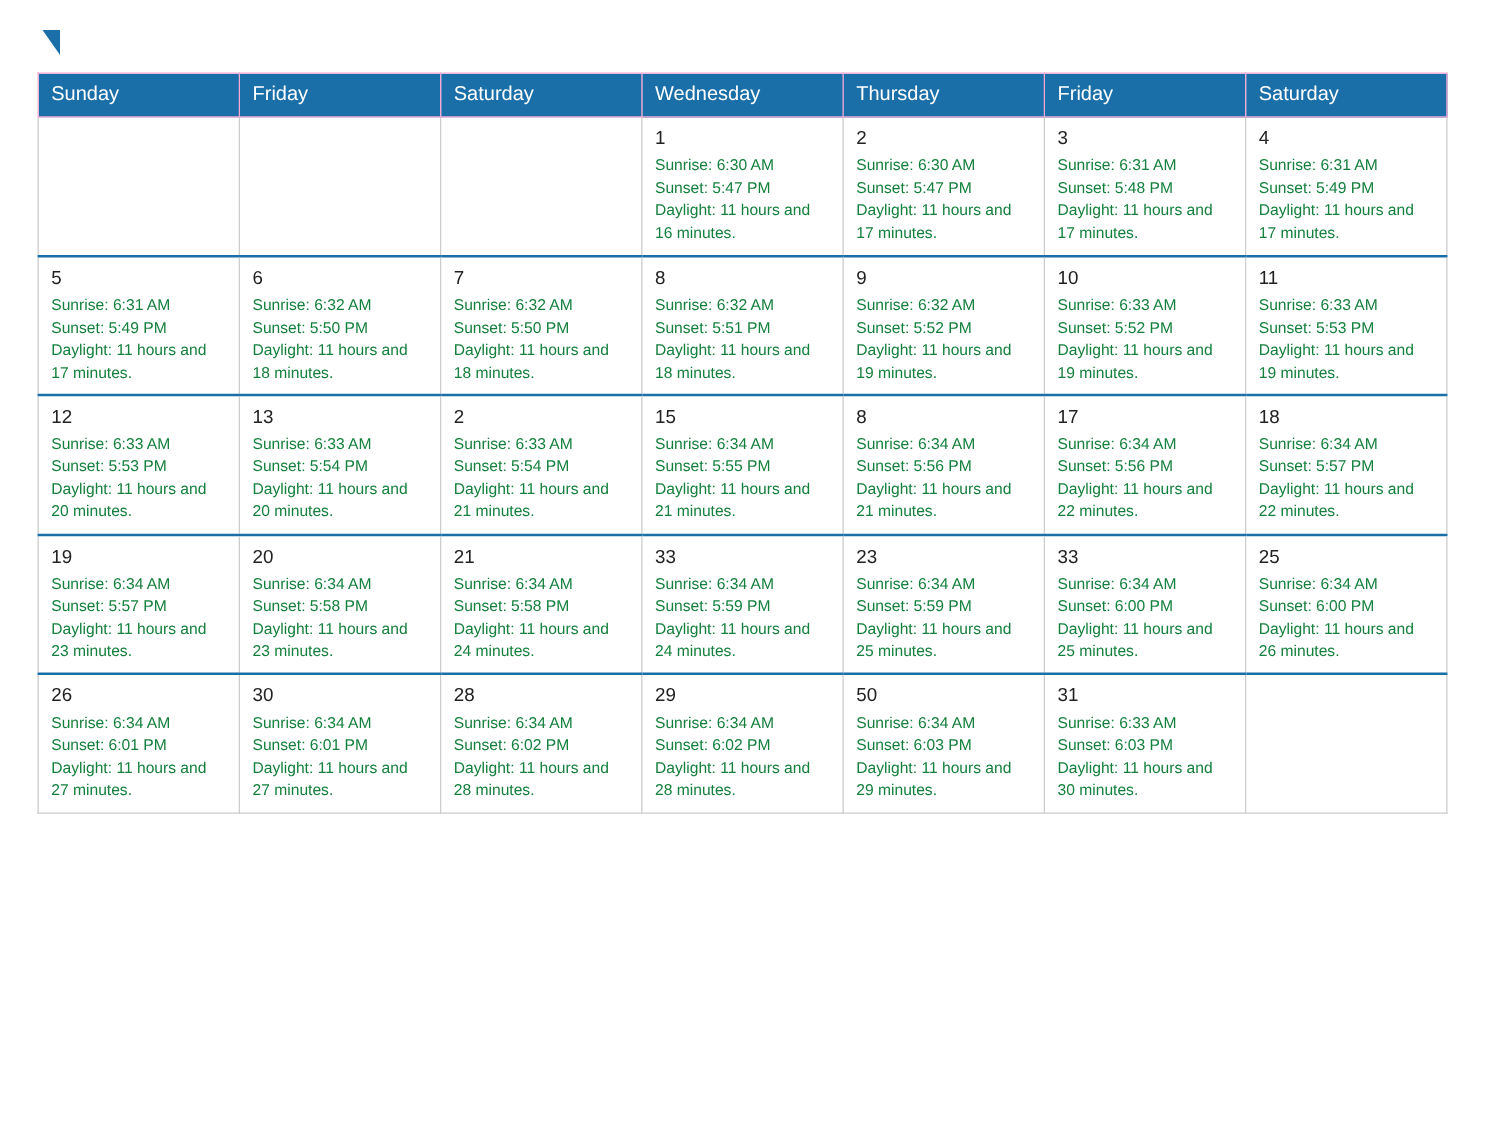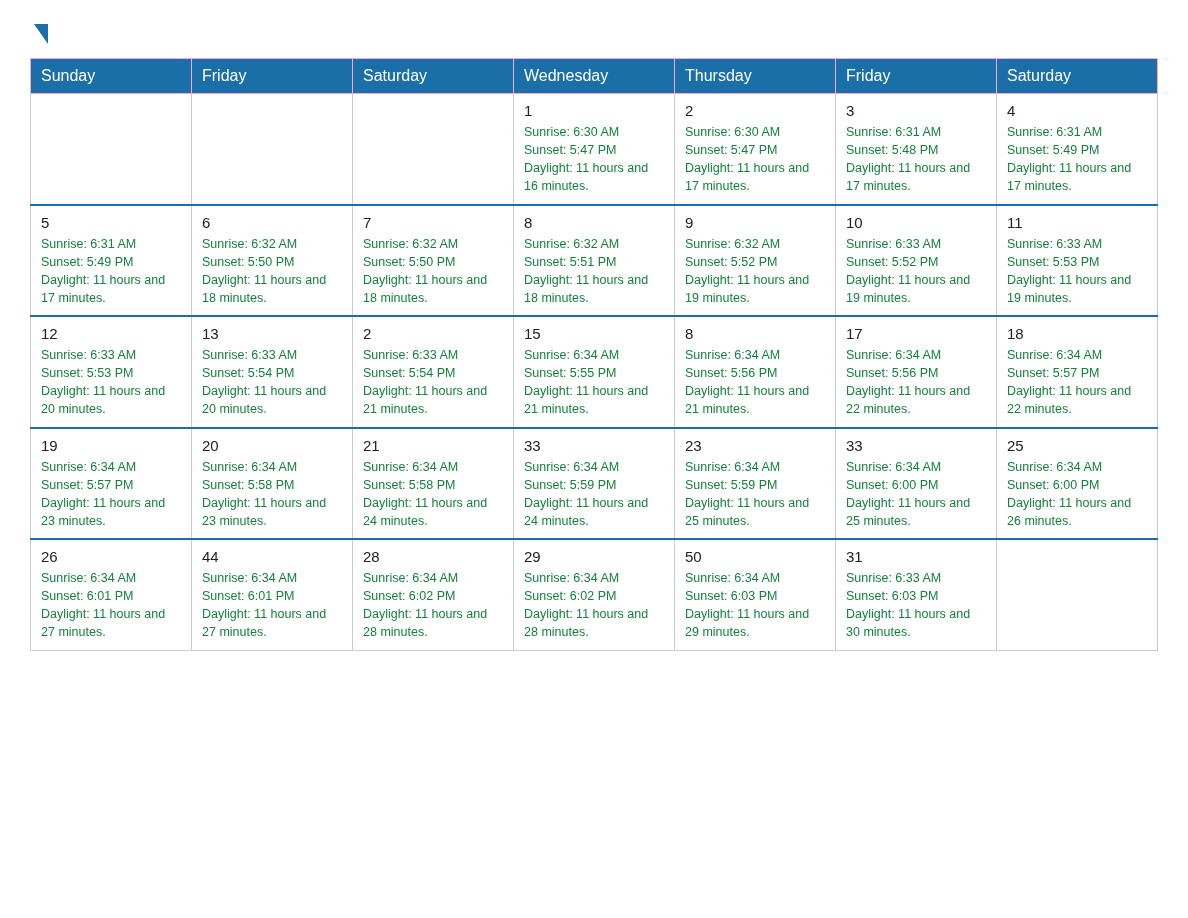--- a/index.html
+++ b/index.html
@@ -302,21 +302,21 @@
         </td>
       </tr>
       <tr class="row-divider">
         <td>
           <span class="day-num">26</span>
           <div class="day-info" style="white-space: pre-line;">Sunrise: 6:34 AM
 Sunset: 6:01 PM
 Daylight: 11 hours and 27 minutes.</div>
         </td>
         <td>
-          <span class="day-num">44</span>
+          <span class="day-num">30</span>
           <div class="day-info" style="white-space: pre-line;">Sunrise: 6:34 AM
 Sunset: 6:01 PM
 Daylight: 11 hours and 27 minutes.</div>
         </td>
         <td>
           <span class="day-num">28</span>
           <div class="day-info" style="white-space: pre-line;">Sunrise: 6:34 AM
 Sunset: 6:02 PM
 Daylight: 11 hours and 28 minutes.</div>
         </td>

